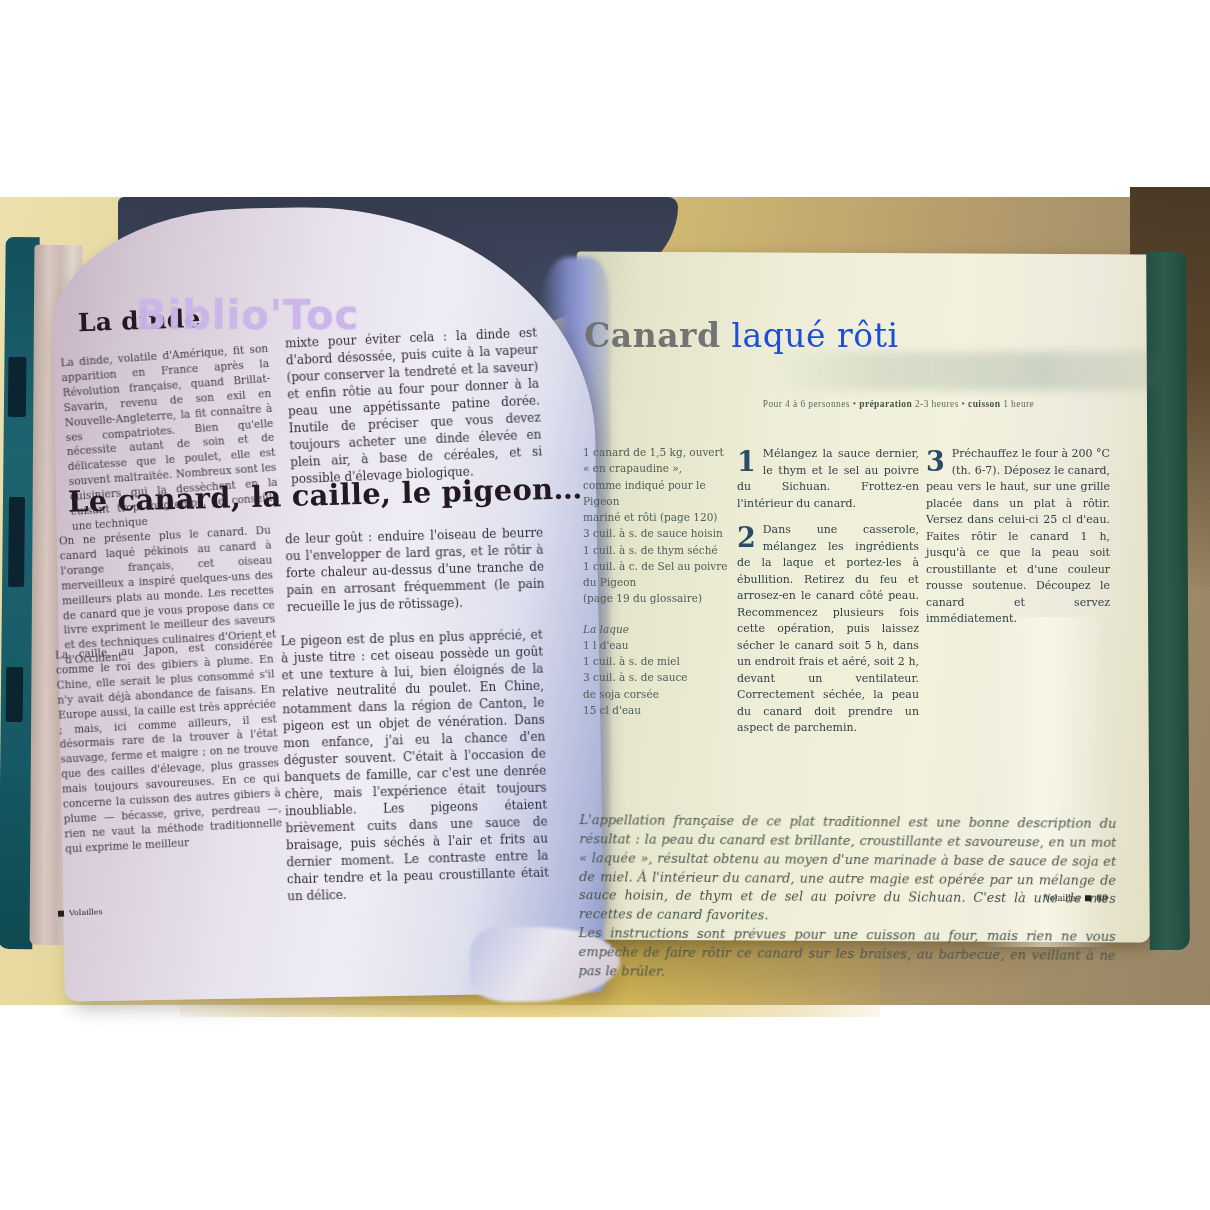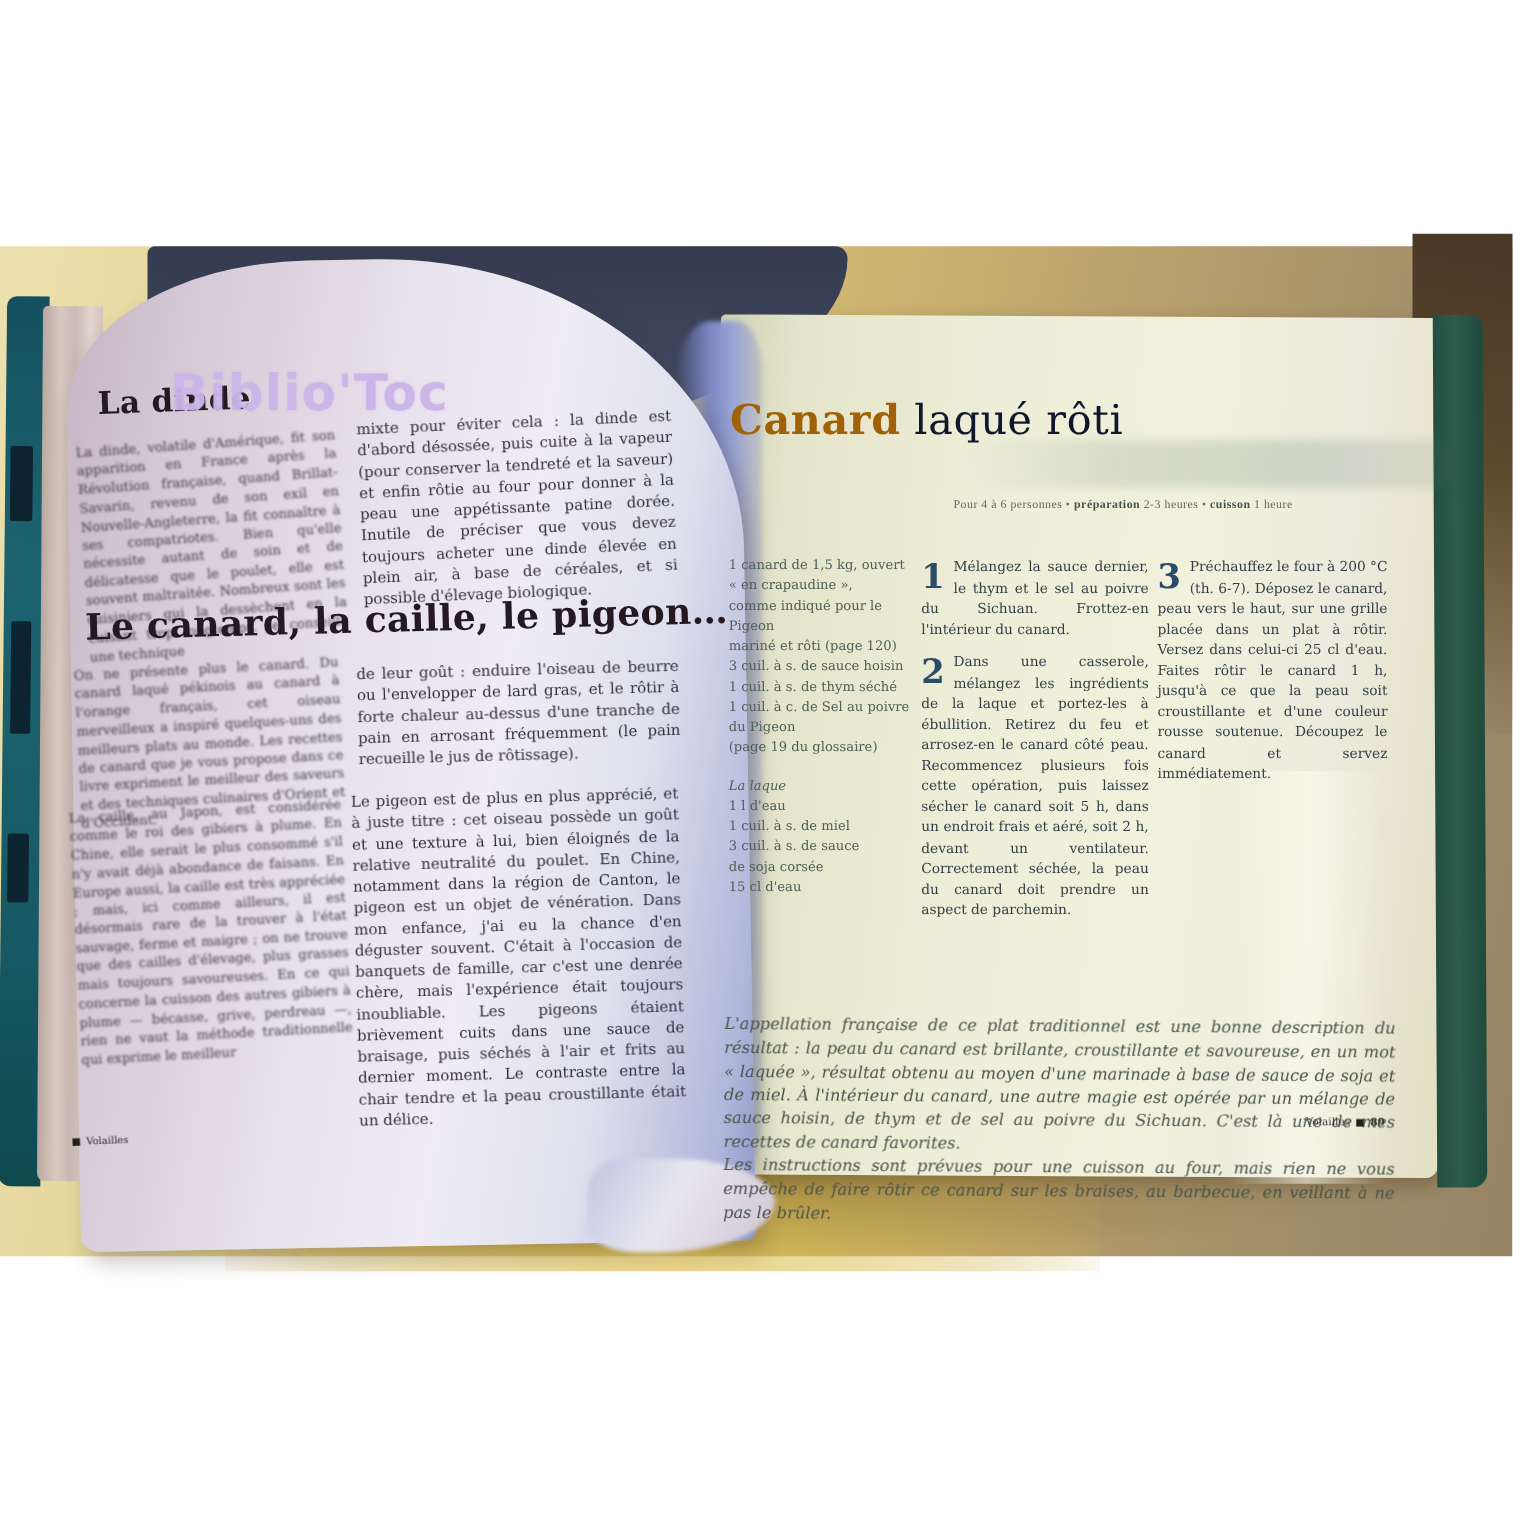--- a/index.html
+++ b/index.html
@@ -103,22 +103,22 @@
   
   #watermark{
     left:136px;top:292px;font-size:40px;font-weight:bold;
     font-family:"DejaVu Sans","Liberation Sans",sans-serif;
     color:rgba(203,180,232,.92);letter-spacing:1px;
     text-shadow:0 0 2px rgba(203,180,232,.5);
   }
 
   
   #rp-title{left:584px;top:316px;font-size:33px;letter-spacing:.5px;filter:blur(0.3px);}
-  #rp-title .t1{color:#a16207;font-weight:bold;}
-  #rp-title .t2{color:#0f172a;}
+  #rp-title .t1{color:#737373;font-weight:bold;}
+  #rp-title .t2{color:#1d4ed8;}
   #rp-ghost{
     left:770px;top:352px;width:390px;height:38px;
     background:linear-gradient(90deg,rgba(90,120,110,0) 0%,rgba(90,120,110,.16) 30%,rgba(90,120,110,.22) 70%,rgba(90,120,110,.10) 100%);
     filter:blur(4px);border-radius:8px;
   }
   #rp-meta{
     left:726px;top:399px;width:345px;text-align:center;
     font-size:9.5px;color:#5c6b62;letter-spacing:.4px;filter:blur(0.4px);
     font-family:Liberation Serif, serif;
   }

